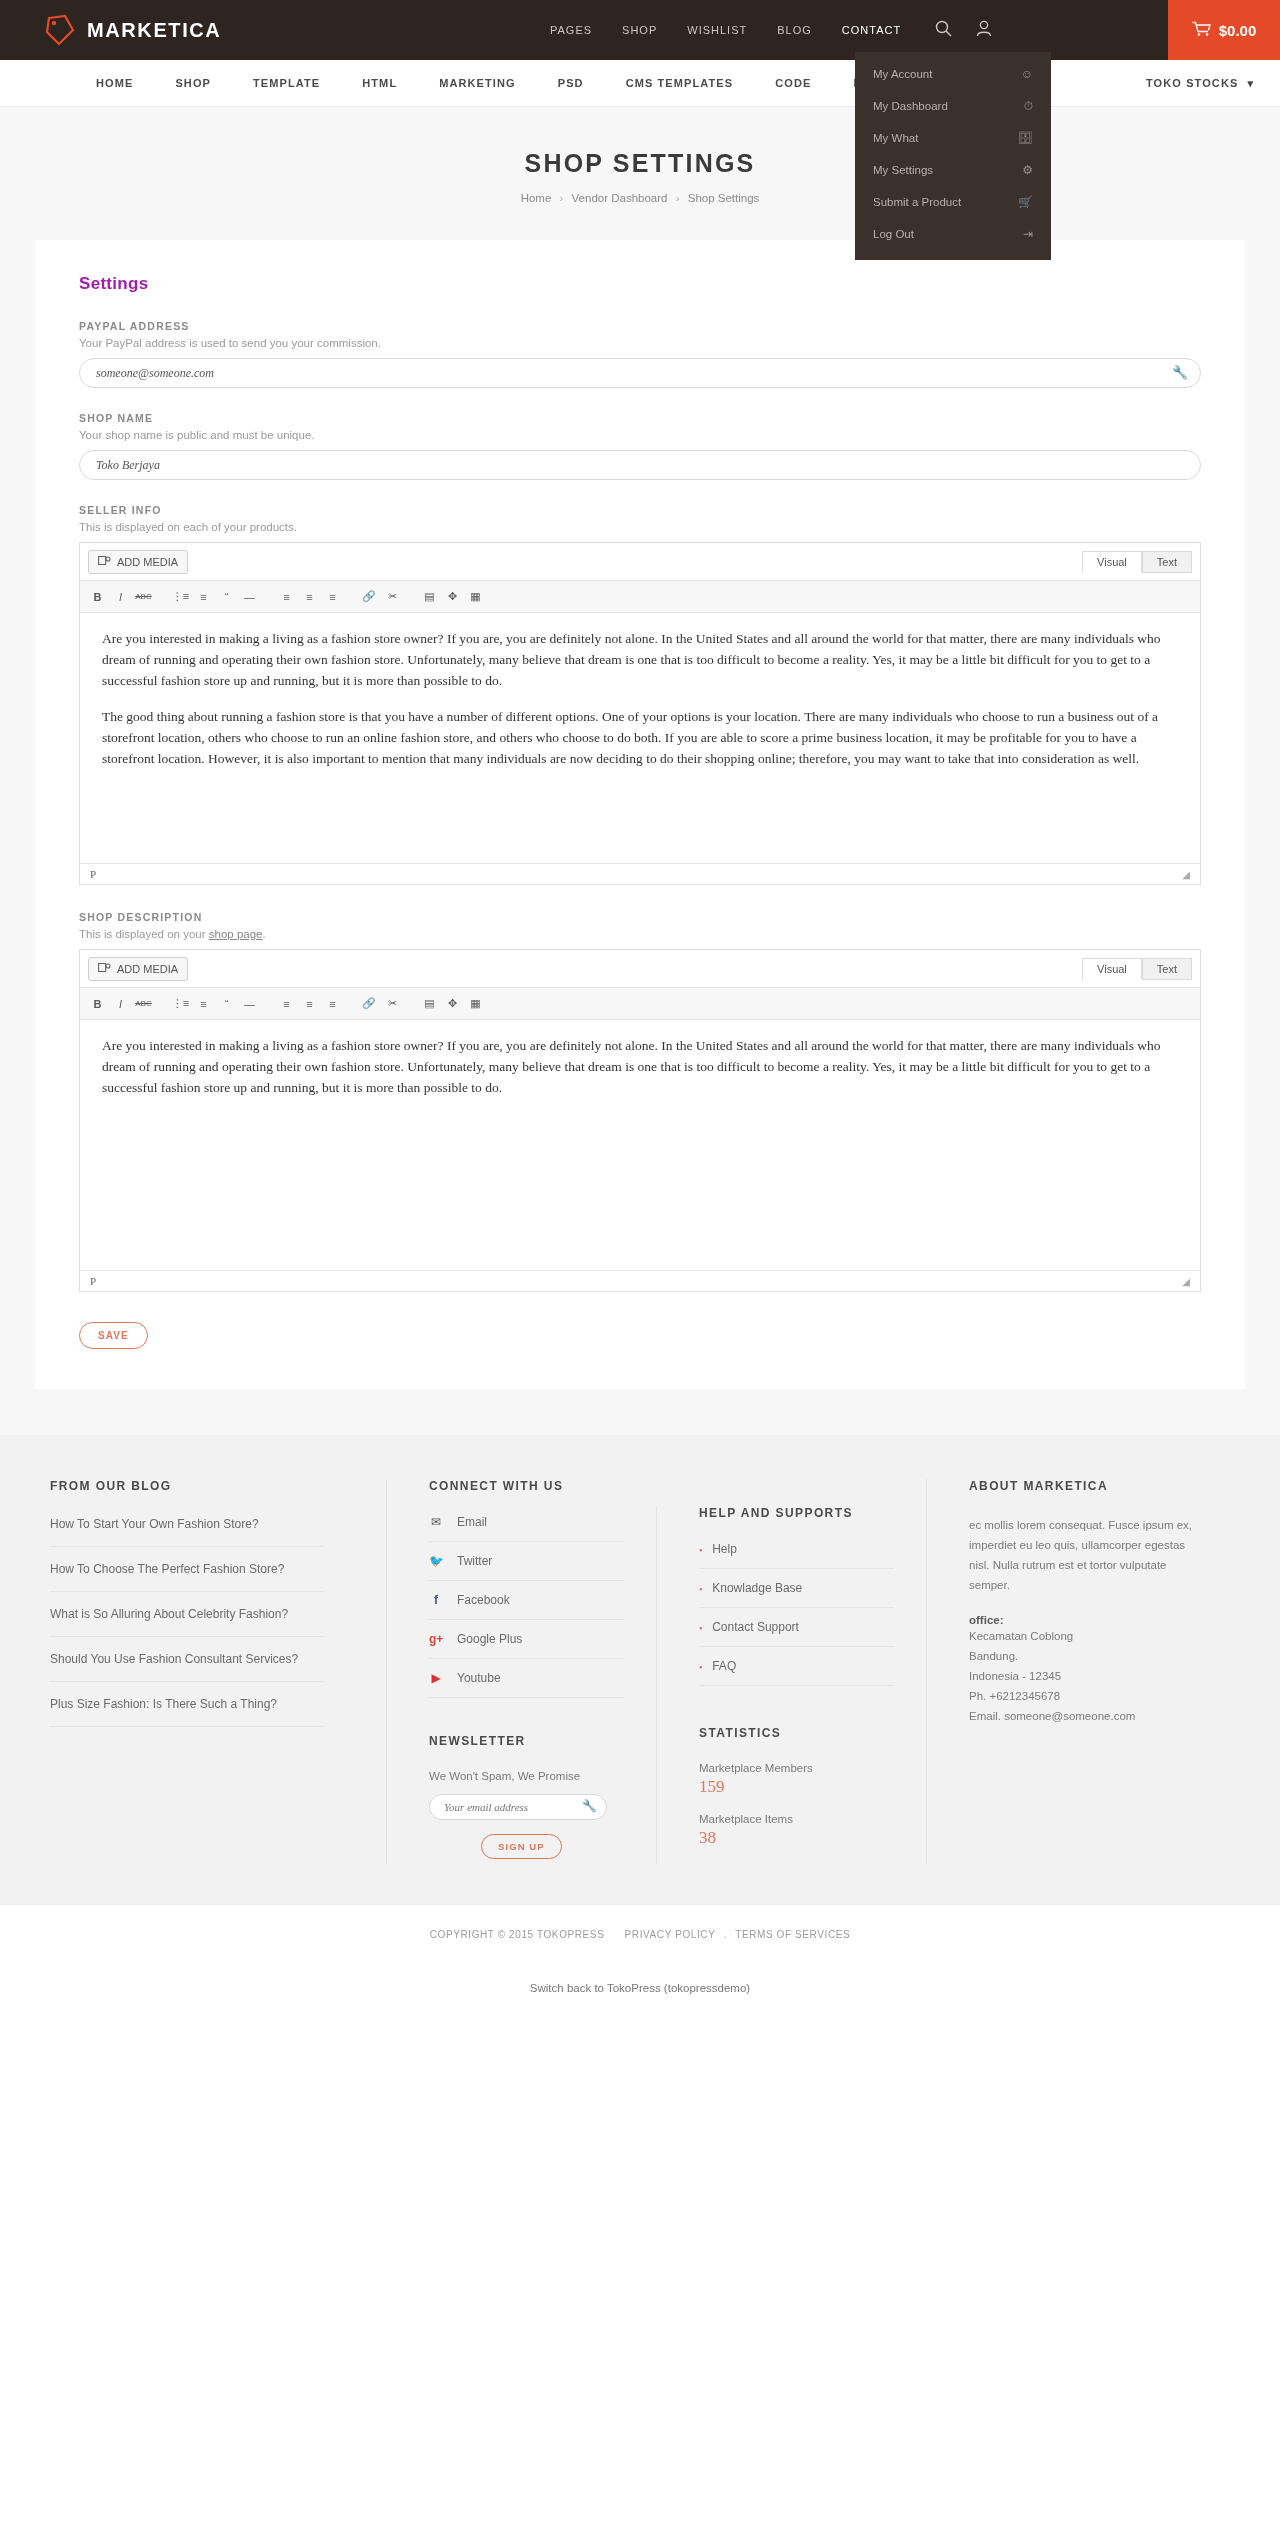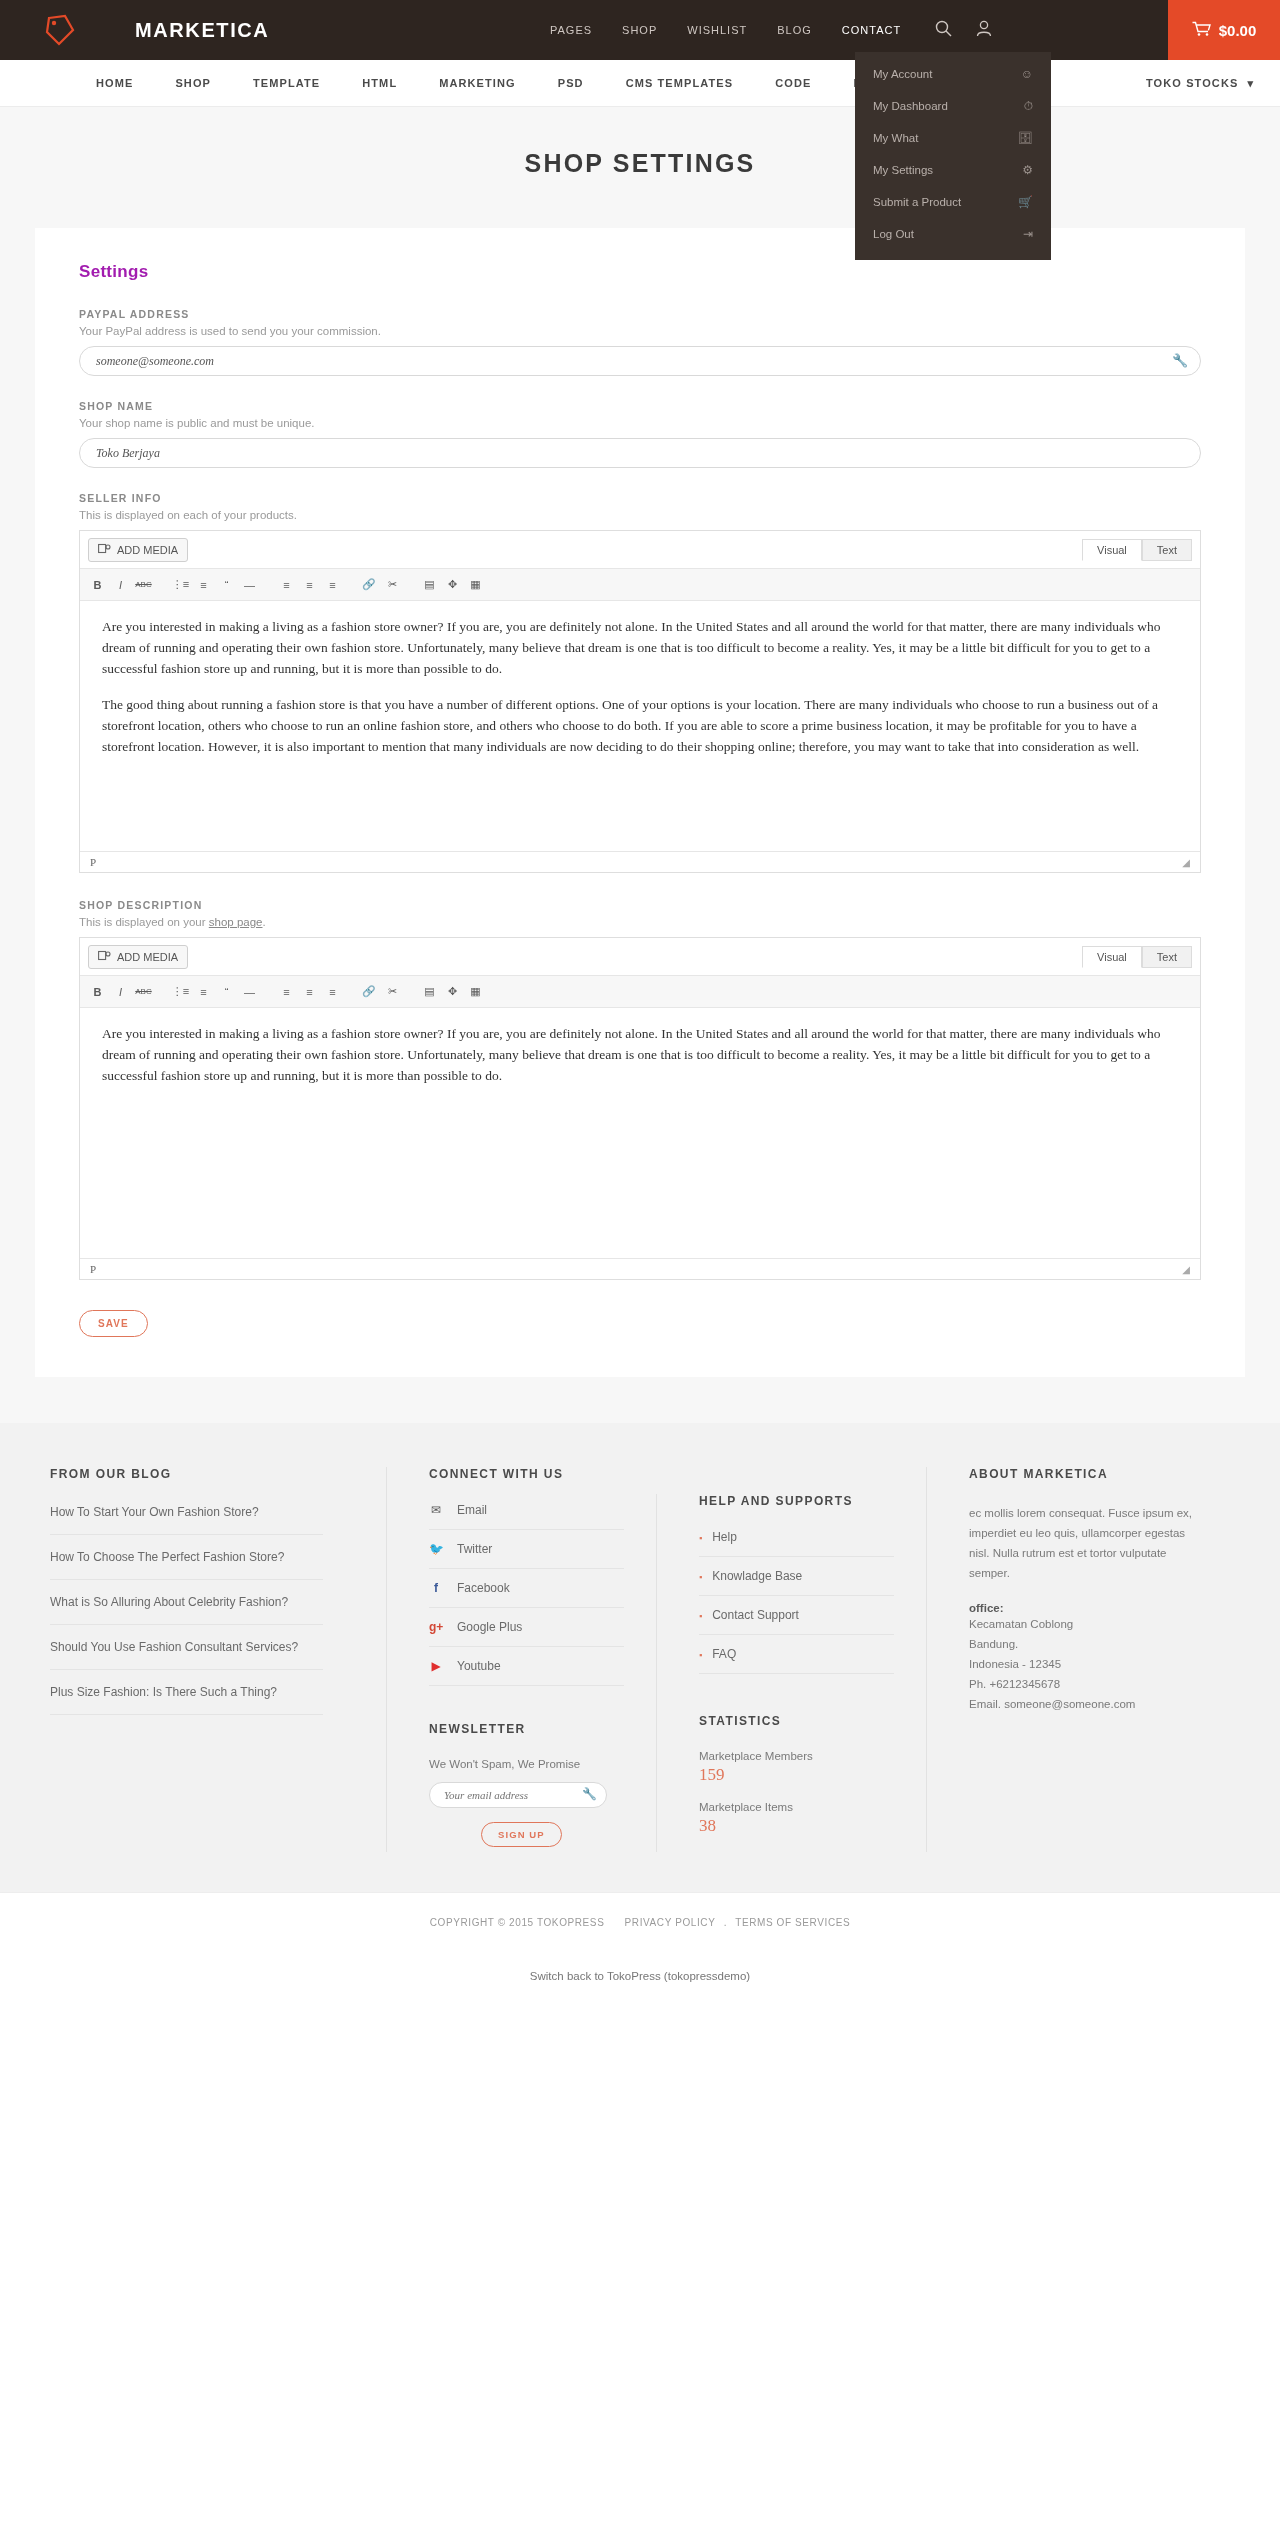--- a/index.html
+++ b/index.html
@@ -11,21 +11,21 @@
     color:#555;
     -webkit-font-smoothing:antialiased;
   }
   .page { width:1280px; position:relative; }
 
   
   .topbar {
     height:60px; background:#2e2520; display:flex; align-items:center;
     position:relative;
   }
-  .logo-wrap { display:flex; align-items:center; padding-left:45px; width:420px;gap:48px; }
+  .logo-wrap { display:flex; align-items:center; padding-left:45px; width:420px; }
   .logo-mark {
     width:30px; height:32px; margin-right:12px; position:relative;
   }
   .logo-mark svg { display:block; }
   .logo-text {
     color:#ffffff; font-size:20px; letter-spacing:1.6px; font-weight:bold;
   }
   .top-nav { display:flex; align-items:center; gap:30px; margin-left:130px; }
   .top-nav a {
     color:#cfc7c2; font-size:11px; letter-spacing:1px; text-decoration:none;
@@ -289,20 +289,27 @@
       <span class="dicon">🛒</span>
     </div>
     <div class="row">
       <span>Log Out</span>
       <span class="dicon">⇥</span>
     </div>
   </div>
 
   <div class="hero">
     <h1>SHOP SETTINGS</h1>
+    <div class="crumbs">
+      <a href="#">Home</a>
+      <span class="sep">›</span>
+      <a href="#">Vendor Dashboard</a>
+      <span class="sep">›</span>
+      <span>Shop Settings</span>
+    </div>
   </div>
 
   <div class="content-bg">
     <div class="card">
       <h2>Settings</h2>
 
       
       <div class="field-label">PAYPAL ADDRESS</div>
       <div class="field-help">Your PayPal address is used to send you your commission.</div>
       <div class="input-wrap">

